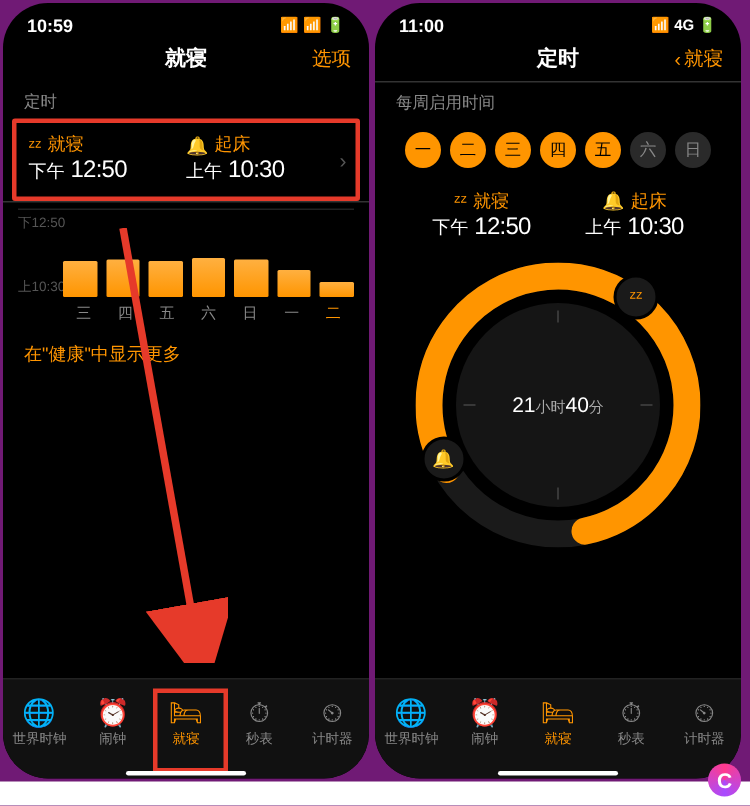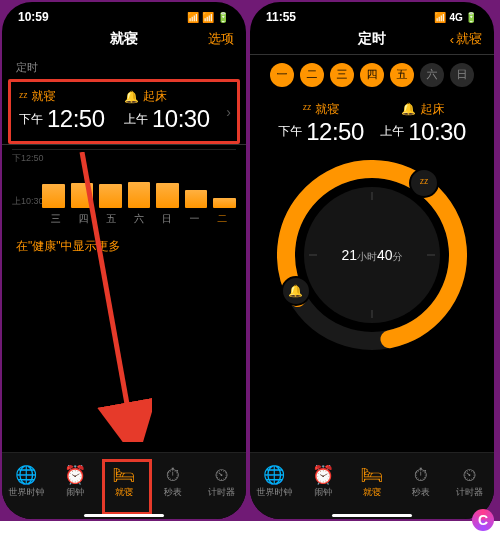--- a/index.html
+++ b/index.html
@@ -69,21 +69,21 @@
     display:flex;
     align-items:center;
     gap:4px;
   }
   .time-val {
     display:flex;
     align-items:center;
     gap:4px;
   }
   .time-prefix { font-size:12px; color:#fff;}
-  .time-big { font-size:24px; font-weight:300; letter-spacing:-0.5px;}
+  .time-big { font-size:16px; font-weight:300; letter-spacing:-0.5px;}
   .chev { color:#555; position:absolute; right:6px; top:50%; transform:translateY(-50%); font-size:14px;}
   .caption { color:#888; font-size:11px; padding:6px 14px;}
   .divider { height:0.5px; background:#333; margin:0;}
   
   .chart {
     height: 80px;
     margin: 4px 10px 2px;
     position: relative;
     border-top: 0.5px solid #222;
   }
@@ -301,34 +301,35 @@
           <span class="tab-icon">⏲</span>
           <span>计时器</span>
         </div>
       <div class="tab-highlight"></div>
     </div>
     <div class="home-ind"></div>
   </div>
 
   <div class="phone">
     <div class="status-bar">
-      <span>11:55</span>
+      <span>11:00</span>
       <span class="status-right">📶 4G 🔋</span>
     </div>
     <div class="nav-bar">
       <span class="nav-left">
         <span>‹</span>
         <span>就寝</span>
       </span>
       <span class="nav-title">定时</span>
       <span></span>
     </div>
 
     <div class="divider"></div>
 
+    <div class="section-label">每周启用时间</div>
     <div class="day-row">
       <div class="day">一</div>
       <div class="day">二</div>
       <div class="day">三</div>
       <div class="day">四</div>
       <div class="day">五</div>
       <div class="day off">六</div>
       <div class="day off">日</div>
     </div>
 

